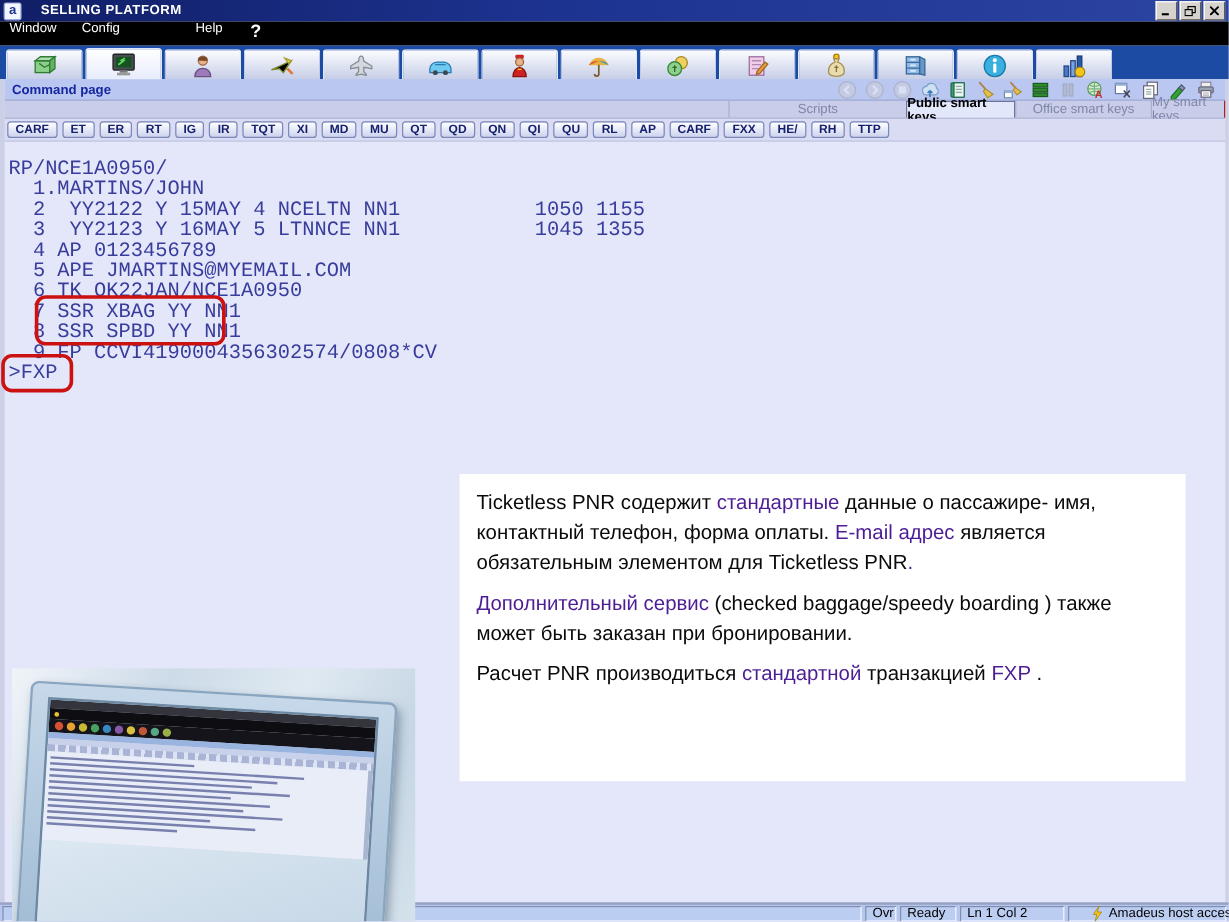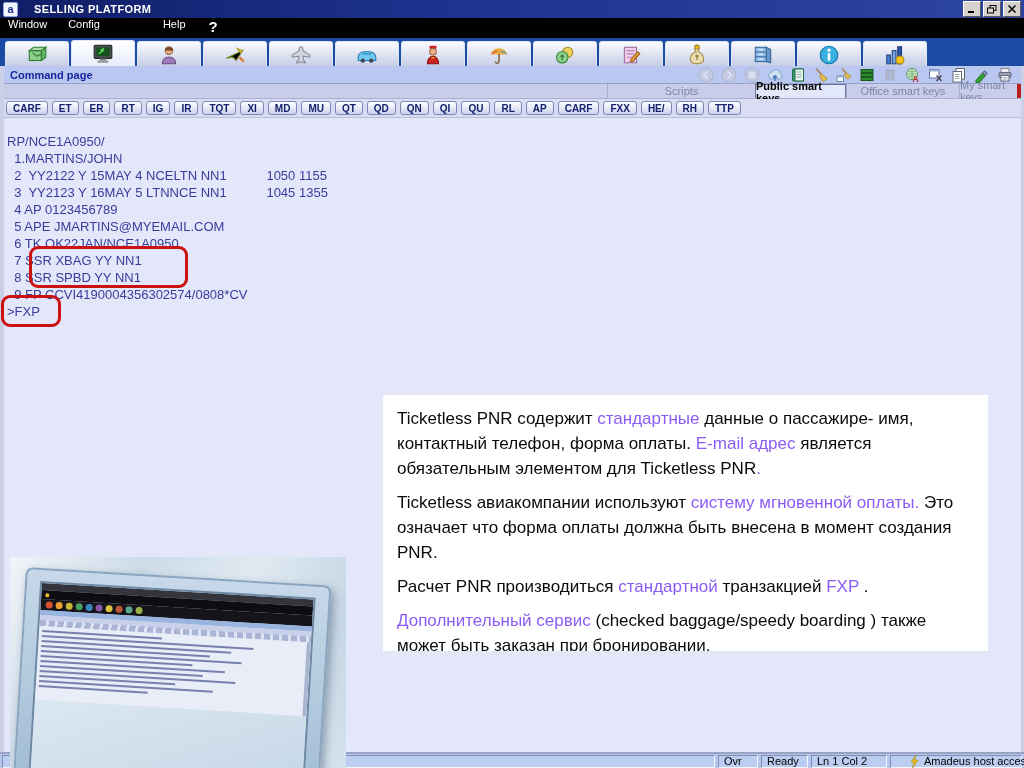--- a/index.html
+++ b/index.html
@@ -47,55 +47,55 @@
   .cmd-icon{width:16px;height:16px;}
   .cmd-icon.disabled{opacity:.45;filter:grayscale(1);}
 
   .tabstrip{position:absolute;top:84px;left:4px;right:3px;height:15px;background:#c9cde9;
     border-bottom:1px solid #aab0d0;display:flex;justify-content:flex-end;box-sizing:border-box;}
   .cp-tab{font-size:11px;color:#7e86a8;display:flex;align-items:center;justify-content:center;
     border-left:1px solid #a8aecc;box-sizing:border-box;}
   .cp-tab:nth-child(1){width:148px;}
   .cp-tab:nth-child(2){width:91px;}
   .cp-tab:nth-child(3){width:113px;}
-  .cp-tab:nth-child(4){width:62px;border-right:4px solid #b91c1c;}
+  .cp-tab:nth-child(4){width:62px;border-right:1px solid #b91c1c;}
   .cp-tab.sel{background:#e3e7fa;color:#000;font-weight:bold;border:1px solid #6a74a0;border-bottom:none;}
 
   .smartkeys{position:absolute;top:99px;left:4px;right:3px;height:18px;background:#d9dcf3;
     display:flex;gap:4px;padding:2px 0 0 2px;box-sizing:border-box;}
   .sk-btn{height:14px;padding:0 6px;font-size:10px;font-weight:bold;color:#15206e;
     font-family:"Liberation Sans",sans-serif;line-height:11px;
     background:linear-gradient(180deg,#ffffff,#ccd3ee);border:1px solid #7a87b8;border-radius:3px;}
 
   .terminal{position:absolute;top:117px;left:4px;right:3px;bottom:16px;background:#e4e6fa;
     border-top:1px solid #b8bede;}
   .term-pre{position:absolute;left:3px;top:15px;margin:0;
-    font-family:Liberation Sans, sans-serif;font-size:13px;line-height:17px;color:#383d9b;}
+    font-family:Liberation Mono, monospace;font-size:17px;line-height:17px;color:#383d9b;}
 
   .hl-box{position:absolute;border:3px solid #cc1111;border-radius:9px;z-index:5;}
   .hl-ssr{left:29px;top:246px;width:153px;height:36px;}
   .hl-fxp{left:1px;top:295px;width:54px;height:26px;}
 
   
   .annotation{position:absolute;left:383px;top:395px;width:605px;height:256px;background:#ffffff;
     box-sizing:border-box;padding:11px 14px;font-size:17px;line-height:25px;color:#0a0a0a;
     overflow:hidden;z-index:20;}
   .annotation p{margin:0 0 9px;}
-  .seg-blue{color:#8b5cf6;}
+  .seg-blue{color:#4c1d95;}
 
   
   .statusbar{position:absolute;left:0;right:0;bottom:0;height:16px;background:#b5c6ef;
     border-top:2px solid #9aa2c4;display:flex;align-items:center;gap:3px;font-size:11px;
     box-sizing:border-box;padding:0 2px;z-index:10;}
   .sb-field{height:13px;background:#bccdf2;border:1px solid;border-color:#7f8db0 #f4f7ff #f4f7ff #7f8db0;
     display:flex;align-items:center;padding:0 5px;box-sizing:border-box;white-space:nowrap;}
   .sb-spacer{flex:1;}
-  .sb-ovr{width:40px;}
+  .sb-ovr{width:26px;}
   .sb-ready{width:47px;}
-  .sb-caret{width:76px;}
+  .sb-caret{width:87px;}
   .sb-host{width:132px;gap:4px;padding-left:19px;}
 
   
   .photo{position:absolute;left:10px;top:557px;width:336px;height:211px;z-index:30;overflow:hidden;
     background:linear-gradient(120deg,#f0f4f8 0%,#cddbe8 30%,#dfe9f1 55%,#c6d6e4 80%,#d5e2ec 100%);}
   .monitor{position:absolute;left:16px;top:10px;width:302px;height:240px;transform:rotate(3.5deg);
     transform-origin:top left;background:linear-gradient(180deg,#c6d8e9,#9cb8d2);
     border:2px solid #89a5c0;border-radius:7px;box-shadow:3px 4px 8px rgba(50,70,95,.45);}
   .screen{position:absolute;left:13px;top:11px;right:13px;bottom:16px;background:#c9d8e7;
     border:2px solid #6c88a2;overflow:hidden;display:flex;flex-direction:column;}
@@ -430,23 +430,22 @@
   8 SSR SPBD YY NN1
   9 FP CCVI4190004356302574/0808*CV
 &gt;FXP</pre>
 </div>
 
 <div class="hl-box hl-ssr"></div>
 <div class="hl-box hl-fxp"></div>
 
 <div class="annotation">
     <p><span>Ticketless PNR содержит </span><span class="seg-blue">стандартные</span><span> данные о пассажире- имя, контактный телефон, форма оплаты. </span><span class="seg-blue">E-mail  адрес</span><span> является обязательным элементом для Ticketless PNR</span><span class="seg-blue">.</span></p>
-    <p><span>Ticketless авиакомпании используют </span><span class="seg-blue">систему мгновенной оплаты.</span><span> Это означает что форма оплаты должна быть внесена в момент создания PNR.</span></p>
+    <p><span class="seg-blue">Дополнительный сервис</span><span> (checked baggage/speedy boarding ) также может быть заказан при бронировании.</span></p>
     <p><span>Расчет PNR производиться </span><span class="seg-blue">стандартной</span><span> транзакцией </span><span class="seg-blue">FXP</span><span> .</span></p>
-    <p><span class="seg-blue">Дополнительный сервис</span><span> (checked baggage/speedy boarding ) также может быть заказан при бронировании.</span></p>
   </div>
 
 <div class="statusbar">
   <span class="sb-field sb-spacer"></span>
   <span class="sb-field sb-ovr">Ovr</span>
   <span class="sb-field sb-ready">Ready</span>
   <span class="sb-field sb-caret">Ln 1 Col 2</span>
   <span class="sb-field sb-host">
     <span class="icon">
         <svg width="10" height="13" viewBox="0 0 10 13">

